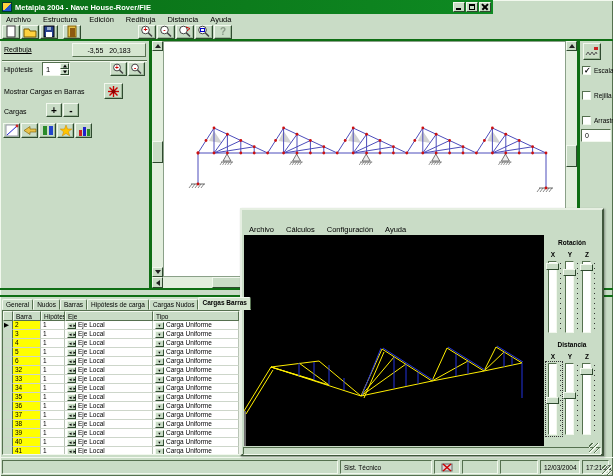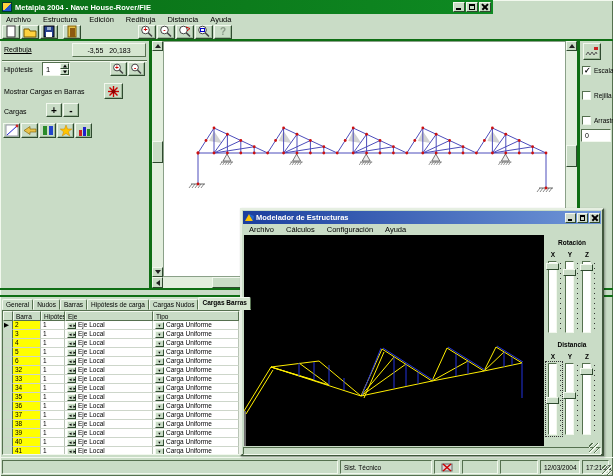--- a/index.html
+++ b/index.html
@@ -708,32 +708,20 @@
         </svg>
     </div>
     <div class="sp" style="width:36px;"></div>
     <div class="sp" style="width:38px;"></div>
     <div class="sp" style="width:40px;">12/03/2004</div>
     <div class="sp" style="width:27px;">17:21:23</div>
     <div class="grip"></div>
   </div>
 
   <div id="modeler" class="abs">
-    <div id="mtitle">
-      <svg width="10" height="10">
-        <polygon points="1,8 5,1 9,8" fill="#ffc400"></polygon>
-          <polygon points="5,1 9,8 10,3" fill="#2266cc"></polygon>
-        </svg>
-      <span class="t">Modelador de Estructuras</span>
-      <span class="winbtns">
-        <span class="winbtn g-min"></span>
-        <span class="winbtn g-max"></span>
-        <span class="winbtn g-close"></span>
-      </span>
-    </div>
     <div id="mmenubar" class="menubar">
         <span class="menu-item">Archivo</span>
         <span class="menu-item">Cálculos</span>
         <span class="menu-item">Configuración</span>
         <span class="menu-item">Ayuda</span>
       </div>
     <div id="canvas3d">
       <svg id="truss3d" width="300" height="211" viewBox="0 0 300 211">
           <line x1="0" y1="176" x2="27" y2="132" stroke="#ffee00" stroke-width="1"></line>
           <line x1="2" y1="179" x2="29" y2="135" stroke="#ffee00" stroke-width="1"></line>

